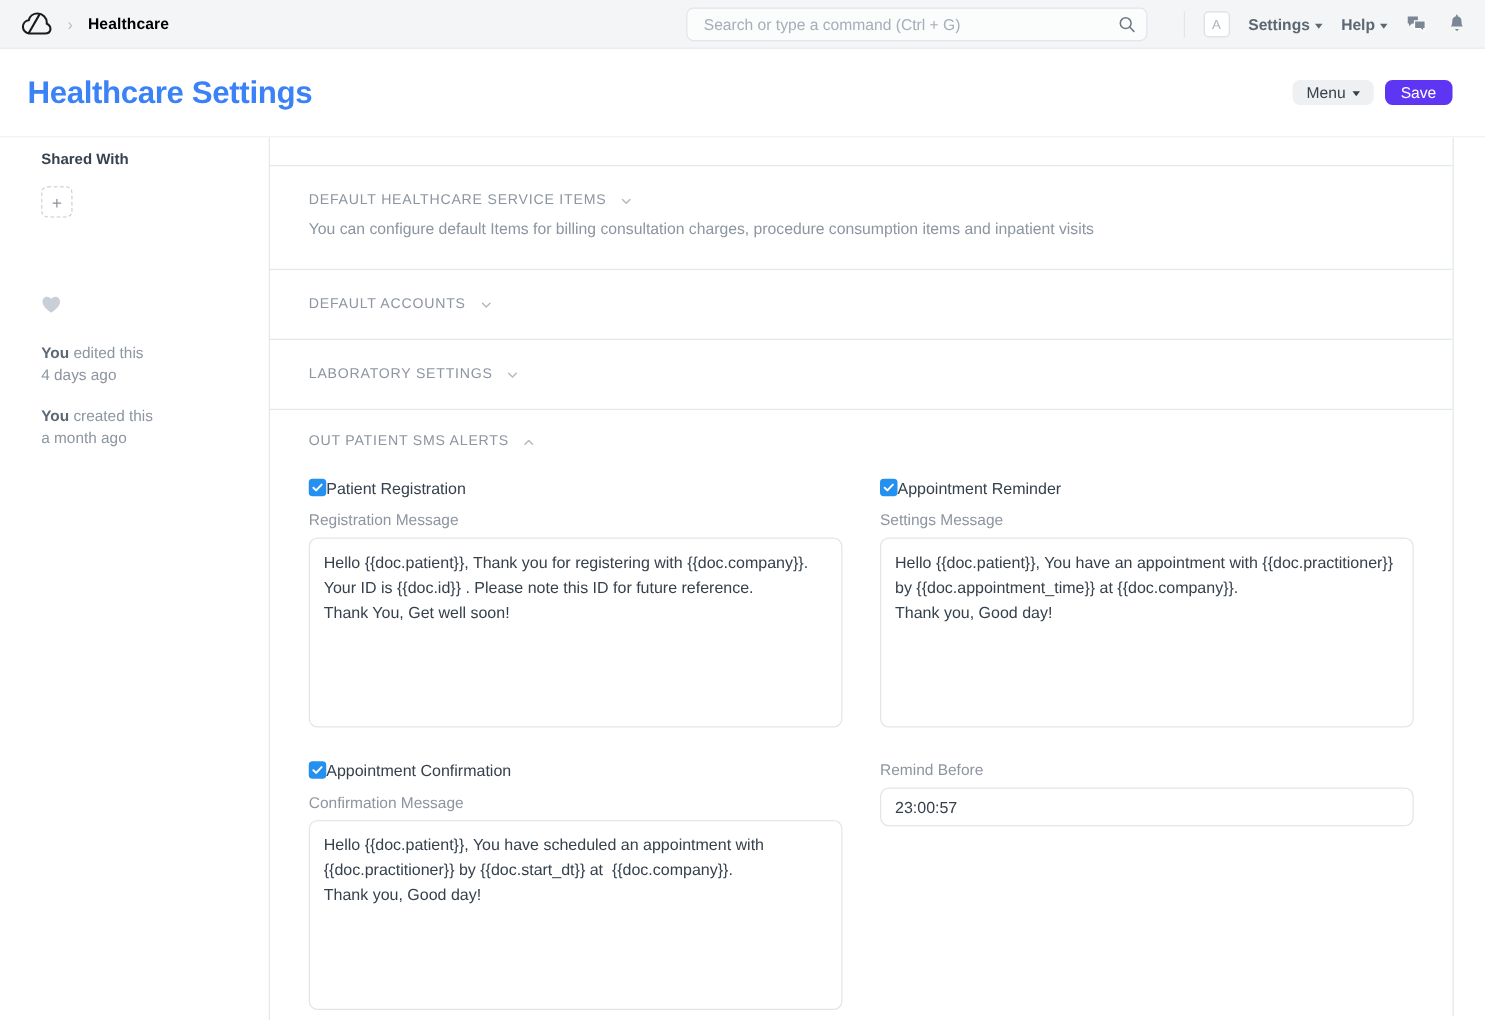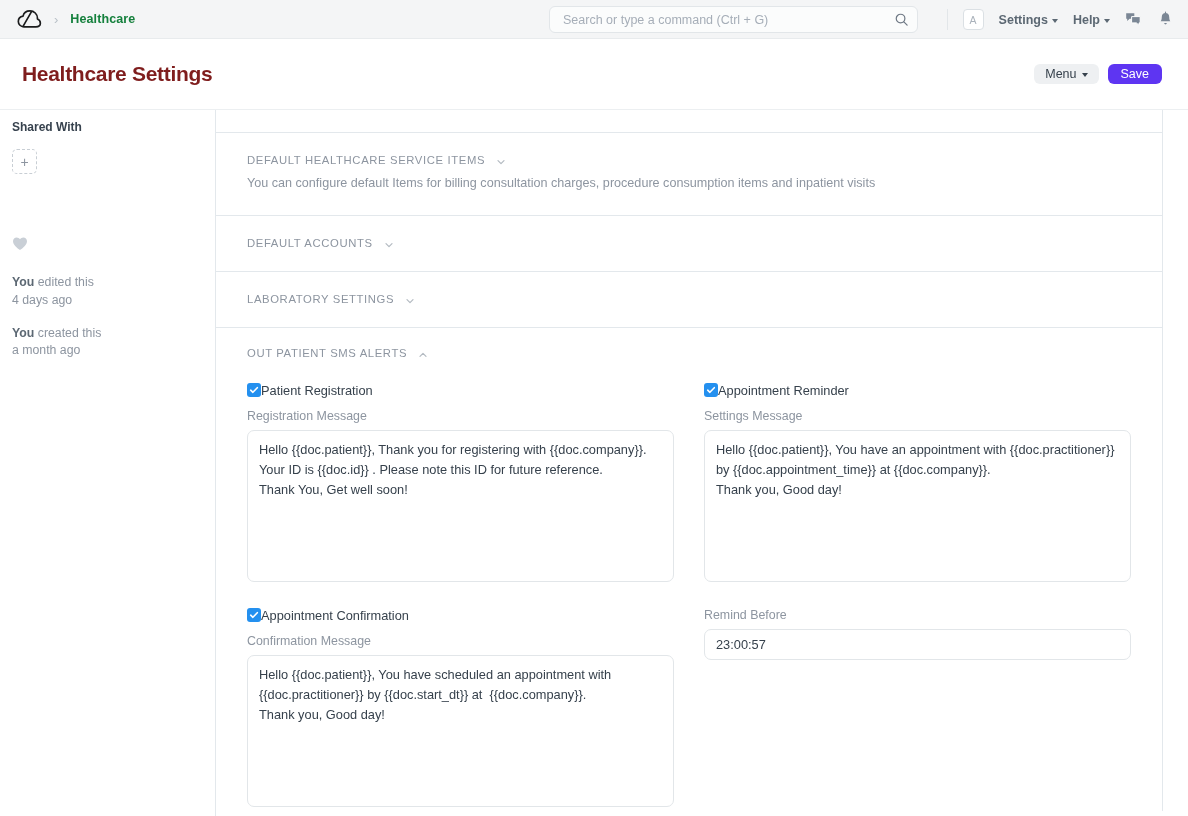--- a/index.html
+++ b/index.html
@@ -20,21 +20,21 @@
     border-bottom: 1px solid #e8ebed;
     display: flex;
     align-items: center;
     padding: 0 14px 0 16px;
     position: relative;
   }
   .nav-left { display: flex; align-items: center; gap: 10px; }
   .logo-icon { width: 26px; height: 20px; display: block; }
   .chev-sep { color: #b9c0c7; font-size: 13px; line-height: 1; padding: 0 2px; }
   .breadcrumb-link {
-    font-size: 12.5px; font-weight: 600; color: #15803d;
+    font-size: 12.5px; font-weight: 600; color: #000000;
     letter-spacing: 0.1px; cursor: pointer;
   }
 
   .search-wrap {
     position: absolute;
     left: 549px; top: 6px;
     width: 369px; height: 27px;
   }
   .search-box {
     width: 100%; height: 100%;
@@ -80,21 +80,21 @@
 
   
   .page-head {
     height: 71px;
     background: #fff;
     border-bottom: 1px solid #eceff1;
     display: flex; align-items: center;
     padding: 0 26px 0 22px;
   }
   .page-title {
-    font-size: 21px; font-weight: 700; color: #7f1d1d;
+    font-size: 25px; font-weight: 700; color: #3b82f6;
     letter-spacing: -0.3px;
   }
   .head-actions { margin-left: auto; display: flex; align-items: center; gap: 9px; }
   .btn {
     font-family: "Liberation Sans", sans-serif;
     font-size: 12.5px; font-weight: 500;
     border-radius: 6px; border: none; cursor: pointer;
     height: 20px; padding: 0 11px;
     display: flex; align-items: center; gap: 5px;
   }
@@ -108,21 +108,21 @@
     display: inline-block; margin-top: 1px;
   }
 
   
   .body-wrap { display: flex; height: 706px; }
 
   
   .sidebar {
     width: 216px; flex: 0 0 216px;
     border-right: 1px solid #e3e8ec;
-    padding: 10px 16px 0 12px;
+    padding: 10px 16px 0 33px;
     background: #fff;
   }
   .side-label {
     font-size: 12px; font-weight: 600; color: #37424e;
     margin-bottom: 15px;
   }
   .add-btn {
     width: 25px; height: 25px;
     border: 1px dashed #c8ced4; border-radius: 5px;
     display: flex; align-items: center; justify-content: center;

